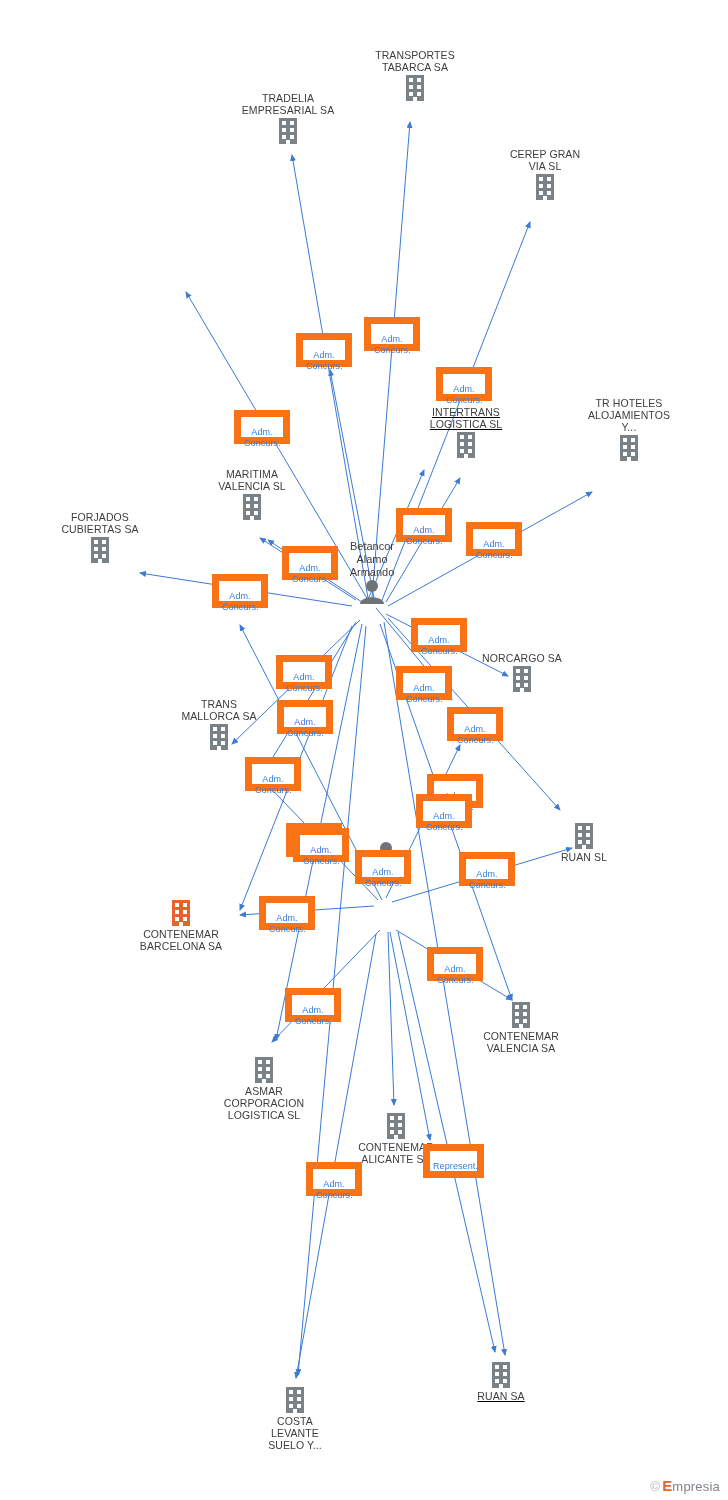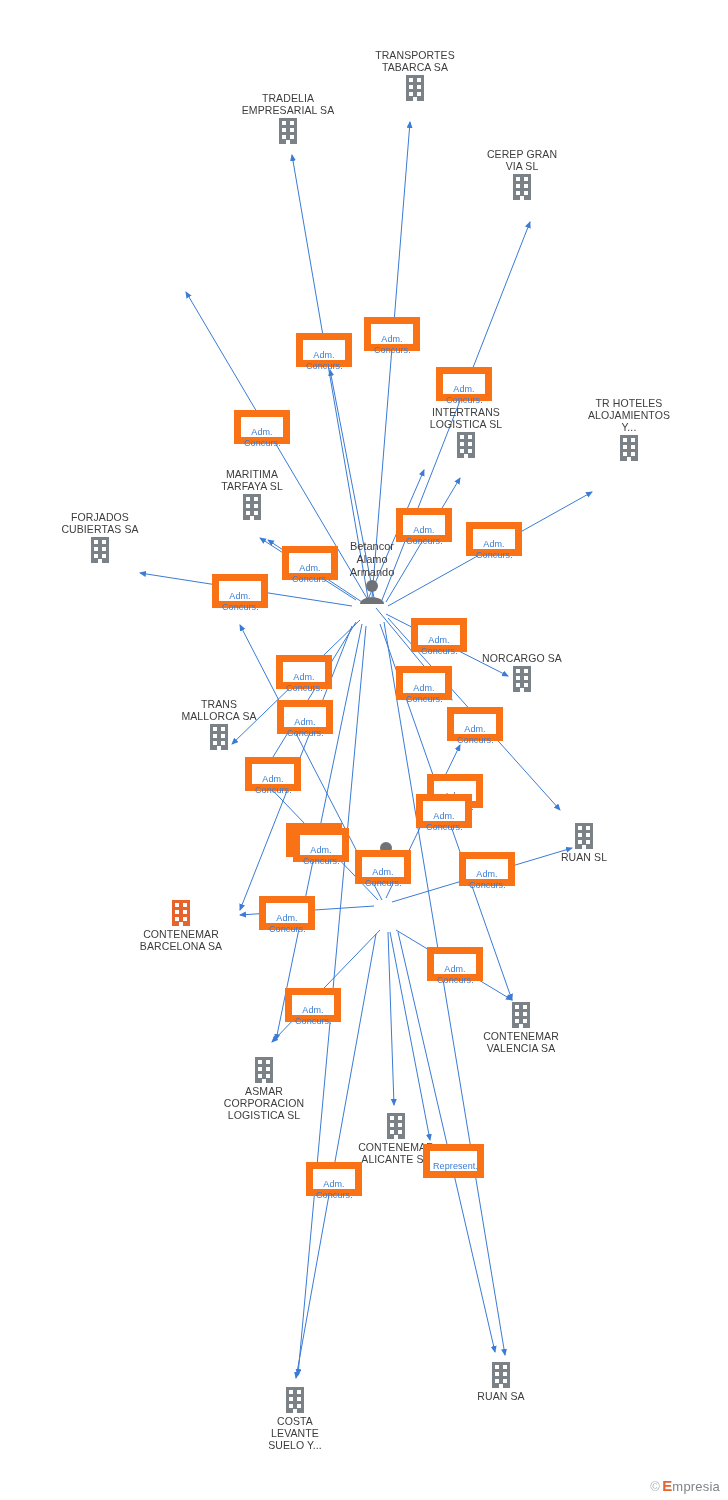--- a/index.html
+++ b/index.html
@@ -160,35 +160,35 @@
         <rect x="4" y="2" width="18" height="26" fill="#7a8288"></rect>
         <rect x="7" y="5" width="4" height="4" fill="#ffffff"></rect>
         <rect x="15" y="5" width="4" height="4" fill="#ffffff"></rect>
         <rect x="7" y="12" width="4" height="4" fill="#ffffff"></rect>
         <rect x="15" y="12" width="4" height="4" fill="#ffffff"></rect>
         <rect x="7" y="19" width="4" height="4" fill="#ffffff"></rect>
         <rect x="15" y="19" width="4" height="4" fill="#ffffff"></rect>
         <rect x="11" y="24" width="4" height="4" fill="#ffffff"></rect>
       </svg>
     </div>
-    <div class="node" style="left: 462px; width: 120px; top: 148px;">
+    <div class="node" style="left: 485px; width: 120px; top: 148px;">
       <div class="node-label">CEREP GRAN
 VIA SL</div>
       <svg class="building-icon" width="26" height="30" viewBox="0 0 26 30">
         <rect x="4" y="2" width="18" height="26" fill="#7a8288"></rect>
         <rect x="7" y="5" width="4" height="4" fill="#ffffff"></rect>
         <rect x="15" y="5" width="4" height="4" fill="#ffffff"></rect>
         <rect x="7" y="12" width="4" height="4" fill="#ffffff"></rect>
         <rect x="15" y="12" width="4" height="4" fill="#ffffff"></rect>
         <rect x="7" y="19" width="4" height="4" fill="#ffffff"></rect>
         <rect x="15" y="19" width="4" height="4" fill="#ffffff"></rect>
         <rect x="11" y="24" width="4" height="4" fill="#ffffff"></rect>
       </svg>
     </div>
-    <div class="node" style="left: 406px; width: 120px; top: 406px;">
+    <div class="node" style="left: 406px; width: 120px; top: 406px; text-decoration: underline;">
       <div class="node-label">INTERTRANS
 LOGISTICA SL</div>
       <svg class="building-icon" width="26" height="30" viewBox="0 0 26 30">
         <rect x="4" y="2" width="18" height="26" fill="#7a8288"></rect>
         <rect x="7" y="5" width="4" height="4" fill="#ffffff"></rect>
         <rect x="15" y="5" width="4" height="4" fill="#ffffff"></rect>
         <rect x="7" y="12" width="4" height="4" fill="#ffffff"></rect>
         <rect x="15" y="12" width="4" height="4" fill="#ffffff"></rect>
         <rect x="7" y="19" width="4" height="4" fill="#ffffff"></rect>
         <rect x="15" y="19" width="4" height="4" fill="#ffffff"></rect>
@@ -205,21 +205,21 @@
         <rect x="15" y="5" width="4" height="4" fill="#ffffff"></rect>
         <rect x="7" y="12" width="4" height="4" fill="#ffffff"></rect>
         <rect x="15" y="12" width="4" height="4" fill="#ffffff"></rect>
         <rect x="7" y="19" width="4" height="4" fill="#ffffff"></rect>
         <rect x="15" y="19" width="4" height="4" fill="#ffffff"></rect>
         <rect x="11" y="24" width="4" height="4" fill="#ffffff"></rect>
       </svg>
     </div>
     <div class="node" style="left: 192px; width: 120px; top: 468px;">
       <div class="node-label">MARITIMA
-TARFAYA SL</div>
+VALENCIA SL</div>
       <svg class="building-icon" width="26" height="30" viewBox="0 0 26 30">
         <rect x="4" y="2" width="18" height="26" fill="#7a8288"></rect>
         <rect x="7" y="5" width="4" height="4" fill="#ffffff"></rect>
         <rect x="15" y="5" width="4" height="4" fill="#ffffff"></rect>
         <rect x="7" y="12" width="4" height="4" fill="#ffffff"></rect>
         <rect x="15" y="12" width="4" height="4" fill="#ffffff"></rect>
         <rect x="7" y="19" width="4" height="4" fill="#ffffff"></rect>
         <rect x="15" y="19" width="4" height="4" fill="#ffffff"></rect>
         <rect x="11" y="24" width="4" height="4" fill="#ffffff"></rect>
       </svg>
@@ -328,21 +328,21 @@
         <rect x="15" y="5" width="4" height="4" fill="#ffffff"></rect>
         <rect x="7" y="12" width="4" height="4" fill="#ffffff"></rect>
         <rect x="15" y="12" width="4" height="4" fill="#ffffff"></rect>
         <rect x="7" y="19" width="4" height="4" fill="#ffffff"></rect>
         <rect x="15" y="19" width="4" height="4" fill="#ffffff"></rect>
         <rect x="11" y="24" width="4" height="4" fill="#ffffff"></rect>
       </svg>
       <div class="node-label">CONTENEMAR
 ALICANTE SA</div>
     </div>
-    <div class="node" style="left: 441px; width: 120px; top: 1360px;">
+    <div class="node" style="left: 441px; width: 120px; top: 1360px; text-decoration: underline;">
       <svg class="building-icon" width="26" height="30" viewBox="0 0 26 30">
         <rect x="4" y="2" width="18" height="26" fill="#7a8288"></rect>
         <rect x="7" y="5" width="4" height="4" fill="#ffffff"></rect>
         <rect x="15" y="5" width="4" height="4" fill="#ffffff"></rect>
         <rect x="7" y="12" width="4" height="4" fill="#ffffff"></rect>
         <rect x="15" y="12" width="4" height="4" fill="#ffffff"></rect>
         <rect x="7" y="19" width="4" height="4" fill="#ffffff"></rect>
         <rect x="15" y="19" width="4" height="4" fill="#ffffff"></rect>
         <rect x="11" y="24" width="4" height="4" fill="#ffffff"></rect>
       </svg>

